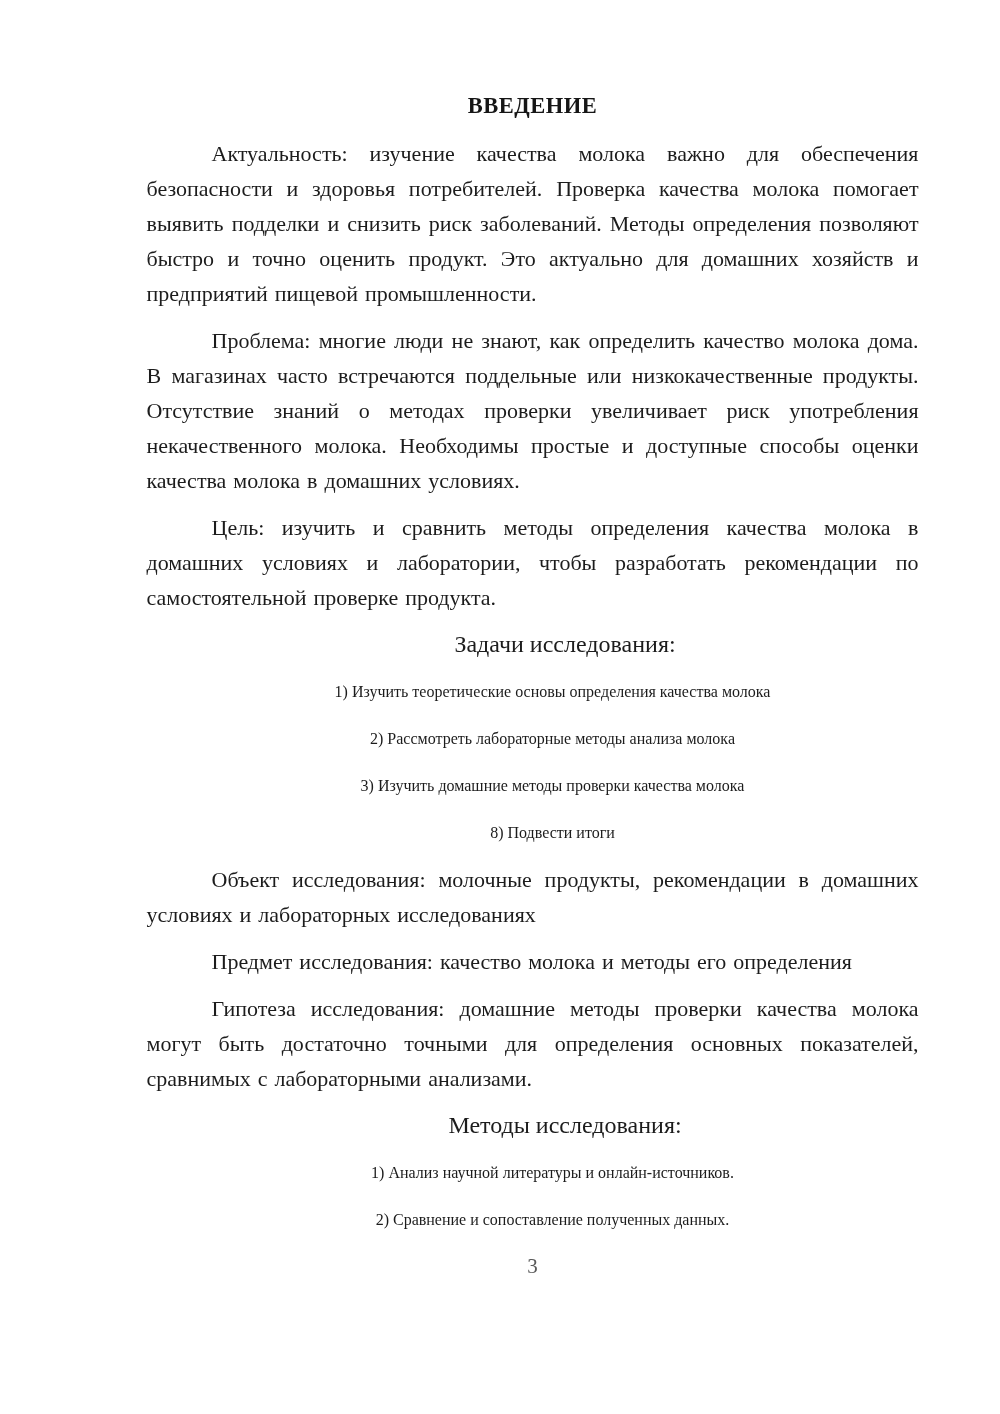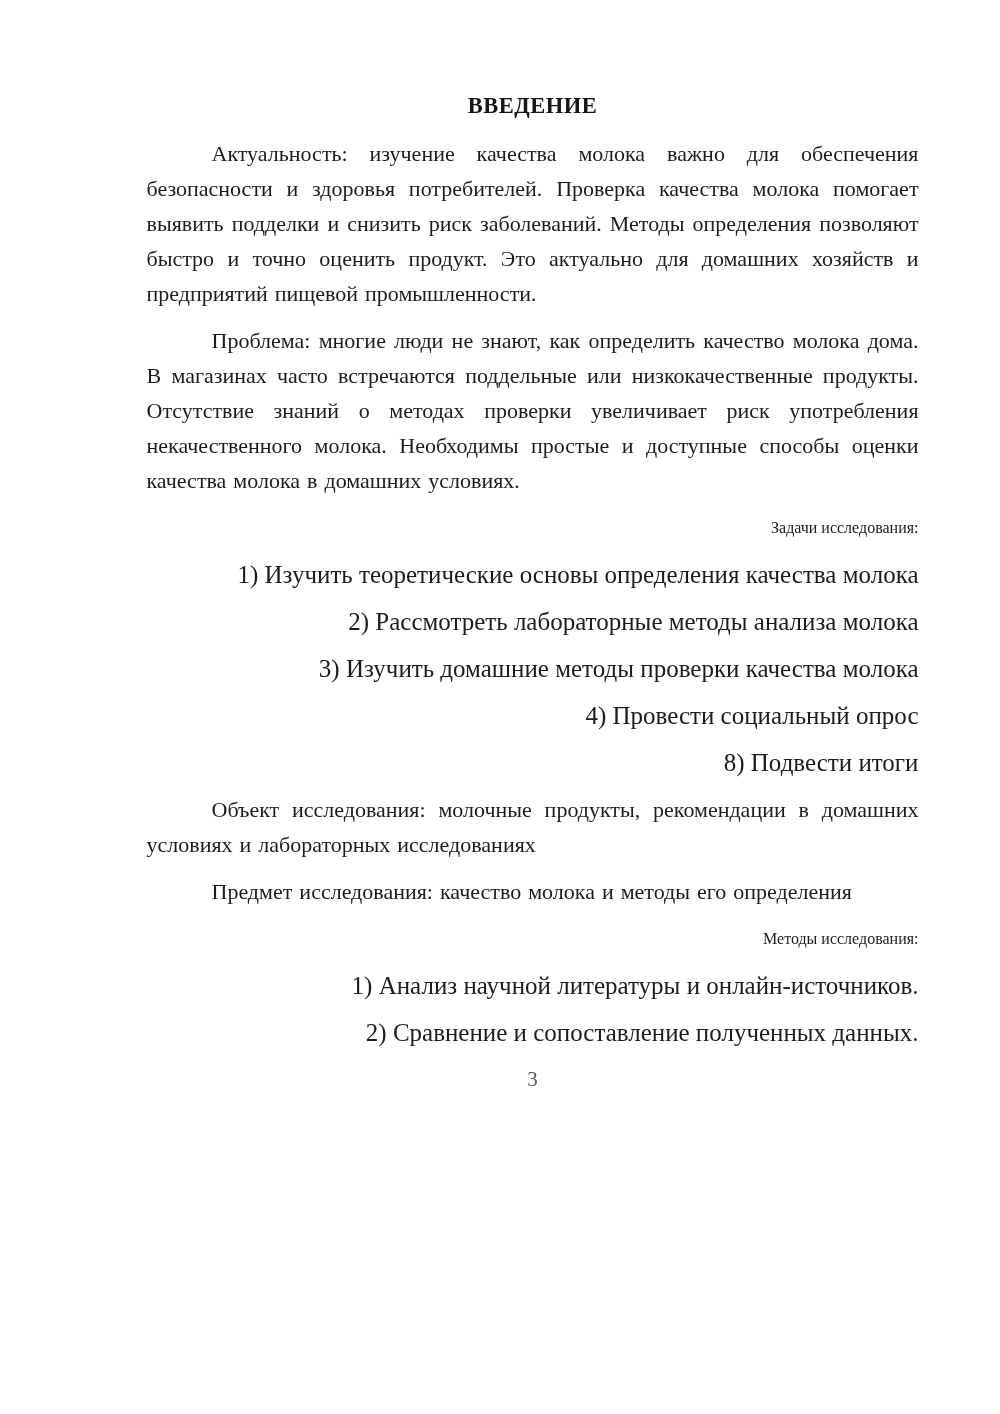--- a/index.html
+++ b/index.html
@@ -31,64 +31,65 @@
   .para {
     margin: 12px 0 0 0;
     font-size: 22px;
     line-height: 35px;
     text-align: justify;
     text-indent: 65px;
     word-spacing: 1.5px;
   }
   .subhead {
     margin: 12px 0 0 0;
-    font-size: 16px;
+    font-size: 24px;
     line-height: 35px;
-    text-align: right;
+    text-align: center;
     text-indent: 65px;
   }
   .list-item {
     margin: 12px 0 0 0;
     padding-left: 40px;
-    font-size: 25px;
+    font-size: 16px;
     line-height: 35px;
-    text-align: right;
+    text-align: center;
   }
   .page-number {
     margin: 12px 0 0 0;
     font-size: 21px;
     line-height: 35px;
     text-align: center;
     color: #5a5a5a;
   }
 </style>
 </head>
 <body>
 
 <div class="page">
 
   <h1 class="doc-title">ВВЕДЕНИЕ</h1>
 
   <p class="para">Актуальность: изучение качества молока важно для обеспечения безопасности и здоровья потребителей. Проверка качества молока помогает выявить подделки и снизить риск заболеваний. Методы определения позволяют быстро и точно оценить продукт. Это актуально для домашних хозяйств и предприятий пищевой промышленности.</p>
 
   <p class="para">Проблема: многие люди не знают, как определить качество молока дома. В магазинах часто встречаются поддельные или низкокачественные продукты. Отсутствие знаний о методах проверки увеличивает риск употребления некачественного молока. Необходимы простые и доступные способы оценки качества молока в домашних условиях.</p>
 
+  <p class="para">Цель: изучить и сравнить методы определения качества молока в домашних условиях и лаборатории, чтобы разработать рекомендации по самостоятельной проверке продукта.</p>
 
   <p class="subhead">Задачи исследования:</p>
 
   <p class="list-item">1) Изучить теоретические основы определения качества молока</p>
   <p class="list-item">2) Рассмотреть лабораторные методы анализа молока</p>
   <p class="list-item">3) Изучить домашние методы проверки качества молока</p>
-  <p class="list-item">4) Провести социальный опрос</p>
   <p class="list-item">8) Подвести итоги</p>
 
   <p class="para">Объект исследования: молочные продукты, рекомендации в домашних условиях и лабораторных исследованиях</p>
 
   <p class="para">Предмет исследования: качество молока и методы его определения</p>
 
+  <p class="para">Гипотеза исследования: домашние методы проверки качества молока могут быть достаточно точными для определения основных показателей, сравнимых с лабораторными анализами.</p>
 
   <p class="subhead">Методы исследования:</p>
 
   <p class="list-item">1) Анализ научной литературы и онлайн-источников.</p>
   <p class="list-item">2) Сравнение и сопоставление полученных данных.</p>
 
   <p class="page-number">3</p>
 
 </div>
 

